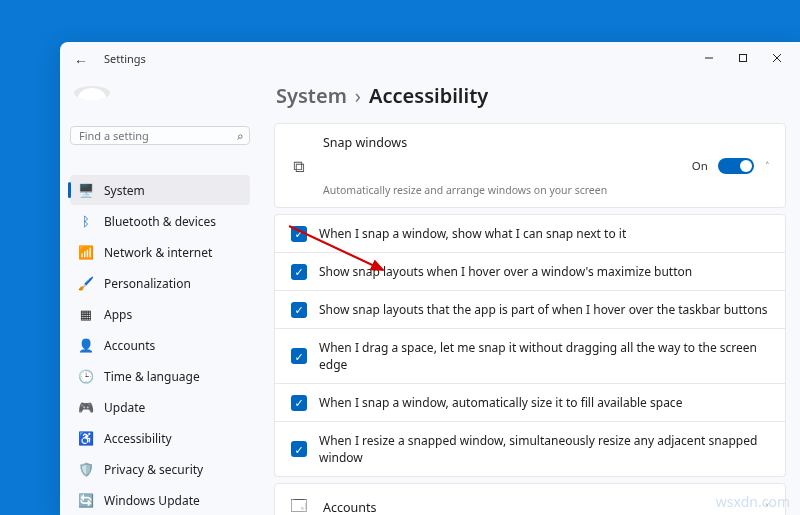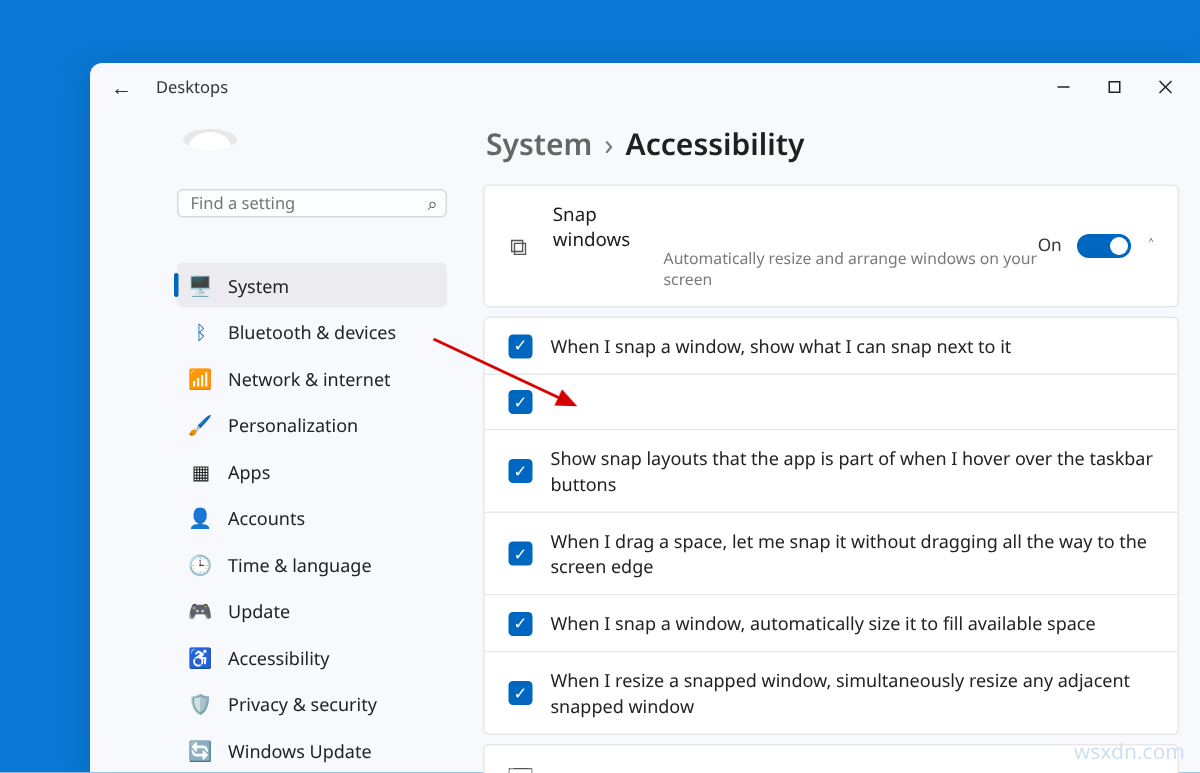--- a/index.html
+++ b/index.html
@@ -26,21 +26,20 @@
   .back-arrow { font-size: 14px; cursor:pointer; }
   .win-controls { display:flex; }
   .win-btn { width: 34px; height:28px; display:flex; align-items:center; justify-content:center; font-size:10px; color:#222; cursor:pointer; }
   .win-btn svg { width:10px; height:10px; }
   .body { flex:1; display:flex; overflow:hidden; }
   .sidebar {
     width: 200px;
     display:flex; flex-direction:column;
     padding: 8px 10px 0 10px;
     gap: 16px;
-    margin-left: 48px;
   }
   .avatar {
     width:36px; height:36px; border-radius:50%;
     background:#e8e8e8; position:relative; margin: 4px 0 10px 4px;
     overflow:hidden;
   }
   .avatar::before {
     content:""; position:absolute; left:50%; top:8px; transform:translateX(-50%);
     width:14px; height:14px; border-radius:50%; background:#fff;
   }
@@ -76,21 +75,21 @@
   .card {
     background:#fff; border:1px solid #e7e7ea; border-radius:4px;
     margin-bottom:6px;
   }
   .card.row {
     display:flex; align-items:center; justify-content:space-between;
     padding:10px 14px;
   }
   .row-left { display:flex; align-items:center; gap:14px; }
   .row-left .lead-ico { width:20px; color:#555; font-size:16px; display:flex; justify-content:center; }
-  .row-titles { display:flex; }
+  .row-titles { display:flex; flex-direction:column; }
   .row-title { font-size:12.5px; color:#1b1b1b; }
   .row-sub { font-size:10.5px; color:#7a7a7a;margin-top:32px; }
   .row-right { display:flex; align-items:flex-start; gap:10px; }
   .toggle {
     width:36px; height:16px; border-radius:8px; background:#0067c0;
     position:relative;
   }
   .toggle::after {
     content:""; position:absolute; right:2px; top:2px;
     width:12px; height:12px; border-radius:50%; background:#fff;
@@ -121,21 +120,21 @@
     font-size:14px; color:#d0dff0;
   }
 </style>
 </head>
 <body>
 
 <div class="window">
   <div class="titlebar">
     <div class="tb-left">
       <span class="back-arrow">←</span>
-      <span>Desktops</span>
+      <span>Settings</span>
     </div>
     <div class="win-controls">
       <div class="win-btn">
         <svg viewBox="0 0 10 10">
             <line x1="1" y1="5" x2="9" y2="5" stroke="#222" stroke-width="1"></line>
           </svg>
       </div>
       <div class="win-btn">
         <svg viewBox="0 0 10 10">
             <rect x="1.5" y="1.5" width="7" height="7" fill="none" stroke="#222" stroke-width="1"></rect>
@@ -227,20 +226,21 @@
         </div>
       </div>
 
       <div class="checklist" id="checklist" style="margin-bottom:6px;">
           <div class="checkitem">
             <div class="cb">✓</div>
             <span>When I snap a window, show what I can snap next to it</span>
           </div>
           <div class="checkitem">
             <div class="cb">✓</div>
+            <span>Show snap layouts when I hover over a window's maximize button</span>
           </div>
           <div class="checkitem">
             <div class="cb">✓</div>
             <span>Show snap layouts that the app is part of when I hover over the taskbar buttons</span>
           </div>
           <div class="checkitem">
             <div class="cb">✓</div>
             <span>When I drag a space, let me snap it without dragging all the way to the screen edge</span>
           </div>
           <div class="checkitem">

